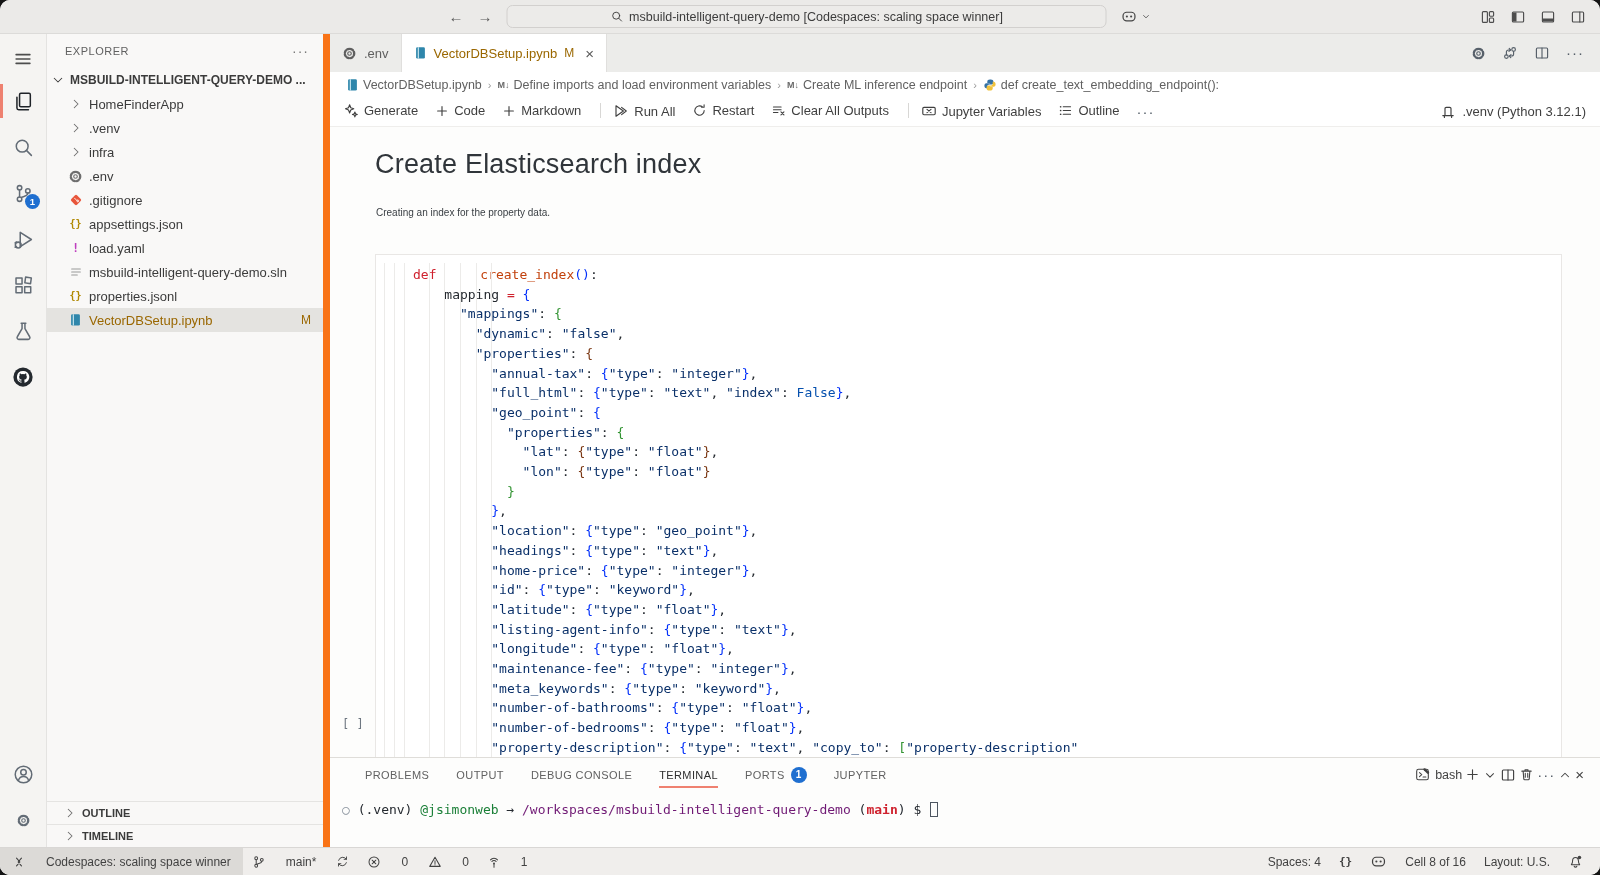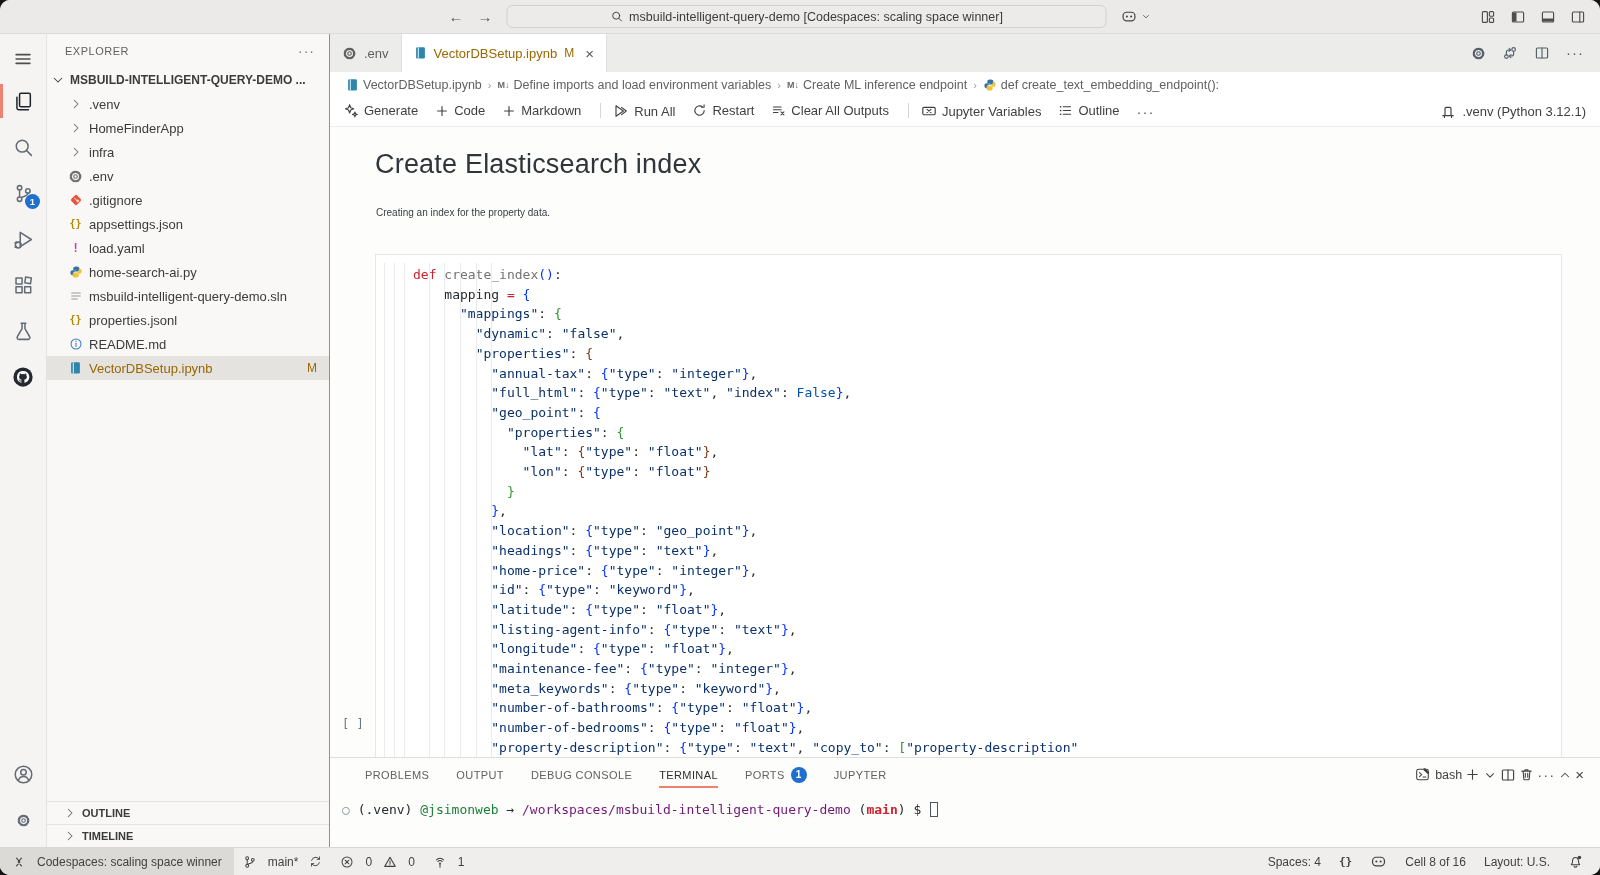--- a/index.html
+++ b/index.html
@@ -23,21 +23,21 @@
   
   .activitybar { width:47px; background:#f5f4f2; border-right:1px solid #e4e3e1; display:flex; flex-direction:column; align-items:stretch; padding-top:6px; flex:0 0 auto; }
   .ab-item { height:46px; display:flex; align-items:center; justify-content:center; color:#636c76; position:relative; cursor:pointer; }
   .ab-item.menu { height:38px; color:#4d4d4d; }
   .ab-item.active { color:#1f2328; }
   .ab-item.active::before { content:""; position:absolute; left:0; top:6px; bottom:6px; width:2.5px; background:#ee8170; }
   .ab-badge { position:absolute; right:6px; bottom:7px; min-width:15px; height:15px; border-radius:50%; background:#1f6fd0; color:#fff; font-size:9.5px; display:flex; align-items:center; justify-content:center; font-weight:700; }
   .ab-bottom { margin-top:auto; padding-bottom:4px; }
 
   
-  .sidebar { width:283px; background:#f9f8f7; border-right:1px solid #f97316; display:flex; flex-direction:column; flex:0 0 auto; }
+  .sidebar { width:283px; background:#f9f8f7; border-right:7px solid #f97316; display:flex; flex-direction:column; flex:0 0 auto; }
   .sb-header { height:34px; display:flex; align-items:center; justify-content:space-between; padding:0 14px 0 18px; font-size:11px; letter-spacing:.5px; color:#616161; flex:0 0 auto; }
   .sb-header .more { color:#7a7a7a; font-size:14px; letter-spacing:1px; cursor:pointer; }
   .tree { flex:1; overflow:hidden; }
   .tree-row { height:24px; display:flex; align-items:center; gap:5px; padding-left:20px; font-size:13px; color:#3b3b3b; cursor:pointer; white-space:nowrap; }
   .tree-row.root { padding-left:4px; font-weight:700; font-size:12px; color:#3b3b3b; }
   .tree-row.selected { background:#e4e3e0; }
   .tree-row .t-icon { width:17px; flex:0 0 auto; display:flex; justify-content:center; color:#6e6e6e; }
   .tree-row .t-label { overflow:hidden; text-overflow:ellipsis; }
   .tree-row .t-label.modified { color:#9a6700; }
   .tree-row .t-badge { margin-left:auto; margin-right:12px; color:#9a6700; font-size:12px; }
@@ -68,21 +68,21 @@
   .nb-kernel { margin-left:auto; display:flex; align-items:center; gap:6px; cursor:pointer; color:#3f3f3f; }
 
   .nbbody { flex:1; min-height:0; background:#fdfdfc; padding-left:45px; position:relative; overflow:hidden; }
   .md-heading { margin:22px 0 0 0; font-size:27px; font-weight:500; color:#30353a; letter-spacing:.2px; }
   .md-para { margin:27px 0 0 1px; font-size:10px; color:#3b4045; }
   .code-cell { margin:36px 38px 0 0; height:540px; background:#fff; border:1px solid #e9e7e5; position:relative; }
   .exec-label { position:absolute; left:-34px; top:462px; font-family:"DejaVu Sans Mono",monospace; font-size:12px; color:#6e7781; }
   .code-pre { position:relative; padding:10px 0 0 37px; font-family:"DejaVu Sans Mono",monospace; font-size:13px; line-height:19.7px; color:#24292f; }
   .code-line { white-space:pre; }
   .guide { position:absolute; top:8px; bottom:0; width:1px; background:#ecebe9; }
-  .tk-k { color:#cf222e; } .tk-f { color:#737373; } .tk-s { color:#0a3069; }
+  .tk-k { color:#cf222e; } .tk-f { color:#c2410c;margin-left:36px; } .tk-s { color:#0a3069; }
   .tk-c { color:#0550ae; } .tk-p { color:#24292f; }
   .tk-1 { color:#0431fa; } .tk-2 { color:#319331; } .tk-3 { color:#7b3814; }
 
   
   .panel { height:90px; border-top:1px solid #dfddd9; background:#fdfdfc; display:flex; flex-direction:column; flex:0 0 auto; }
   .panel-tabs { height:33px; display:flex; align-items:center; padding-left:19px; flex:0 0 auto; }
   .p-tab { font-size:11px; letter-spacing:.4px; color:#616161; margin-right:27px; position:relative; cursor:pointer; display:flex; align-items:center; gap:6px; padding:9px 0; }
   .p-tab.active { color:#2f2f2f; }
   .p-tab.active::after { content:""; position:absolute; left:0; right:0; bottom:2px; height:2px; background:#ef8170; }
   .p-badge { min-width:16px; height:16px; border-radius:50%; background:#1f6fd0; color:#fff; font-size:10px; font-weight:700; display:flex; align-items:center; justify-content:center; }
@@ -90,21 +90,21 @@
   .pa-shell { display:flex; align-items:center; gap:5px; font-size:12.5px; cursor:pointer; }
   .pa-x { font-size:15px; }
   .terminal { padding:11px 0 0 12px; font-family:"DejaVu Sans Mono",monospace; font-size:13px; color:#24292f; white-space:pre; display:flex; align-items:center; }
   .t-d { color:#8c959f; } .t-g { color:#1a7f37; } .t-w { color:#701a75; font-weight:400; } .t-b { color:#cf222e; font-weight:700; }
   .t-cursor { display:inline-block; width:8px; height:15px; border:1px solid #4d5560; margin-left:1px; vertical-align:-2px; }
 
   
   .statusbar { height:28px; background:#f0eeec; border-top:1px solid #d9d7d5; display:flex; align-items:stretch; font-size:12px; color:#424242; flex:0 0 auto; }
   .sb-left, .sb-right { display:flex; align-items:stretch; }
   .sb-right { margin-left:auto; padding-right:8px; }
-  .sb-item { display:flex; align-items:center; gap:11px; padding:0 9px; cursor:pointer; white-space:nowrap; }
+  .sb-item { display:flex; align-items:center; gap:20px; padding:0 9px; cursor:pointer; white-space:nowrap; }
   .sb-item .icon { color:#424242; }
   .sb-item.remote { background:#dcdad7; padding:0 12px; }
 </style>
 </head>
 <body>
 
 <div class="window">
 
   <div class="titlebar">
     <div class="tb-center">
@@ -250,30 +250,30 @@
               </svg>
             </span>
             <span class="t-label">MSBUILD-INTELLIGENT-QUERY-DEMO ...</span>
           </div>
           <div class="tree-row ">
      <span class="t-icon">
               <svg width="14" height="14" viewBox="0 0 16 16" fill="none" stroke="currentColor" stroke-width="1.15" stroke-linecap="round" stroke-linejoin="round">
                 <path d="M6 3.7 10.3 8 6 12.3"></path>
               </svg>
             </span>
+     <span class="t-label ">HomeFinderApp</span>
+
+   </div>
+          <div class="tree-row ">
+     <span class="t-icon">
+              <svg width="14" height="14" viewBox="0 0 16 16" fill="none" stroke="currentColor" stroke-width="1.15" stroke-linecap="round" stroke-linejoin="round">
+                <path d="M6 3.7 10.3 8 6 12.3"></path>
+              </svg>
+            </span>
      <span class="t-label ">.venv</span>
-
-   </div>
-          <div class="tree-row ">
-     <span class="t-icon">
-              <svg width="14" height="14" viewBox="0 0 16 16" fill="none" stroke="currentColor" stroke-width="1.15" stroke-linecap="round" stroke-linejoin="round">
-                <path d="M6 3.7 10.3 8 6 12.3"></path>
-              </svg>
-            </span>
-     <span class="t-label ">HomeFinderApp</span>
 
    </div>
           <div class="tree-row ">
      <span class="t-icon">
               <svg width="14" height="14" viewBox="0 0 16 16" fill="none" stroke="currentColor" stroke-width="1.15" stroke-linecap="round" stroke-linejoin="round">
                 <path d="M6 3.7 10.3 8 6 12.3"></path>
               </svg>
             </span>
      <span class="t-label ">infra</span>
 
@@ -307,53 +307,32 @@
    </div>
           <div class="tree-row ">
      <span class="t-icon">
               <span class="txt-ic" style="color:#bf3fbf;font-size:12px;">!</span>
             </span>
      <span class="t-label ">load.yaml</span>
 
    </div>
           <div class="tree-row ">
      <span class="t-icon">
-              <svg width="14" height="14" viewBox="0 0 16 16">
-                <path d="M7.9 1.6c-1.9 0-3 .8-3 2.3v1.7h3.2v.5H3.8c-1.4 0-2.2 1.1-2.2 2.8 0 1.7.8 2.8 2.2 2.8h1.1V9.8c0-1.3 1.1-2.4 2.4-2.4h2.6c1.1 0 2-.9 2-2V3.9c0-1.5-1.1-2.3-3-2.3z" fill="#3572a5"></path>
-                <path d="M8.1 14.4c1.9 0 3-.8 3-2.3v-1.7H7.9v-.5h4.3c1.4 0 2.2-1.1 2.2-2.8 0-1.7-.8-2.8-2.2-2.8h-1.1v1.9c0 1.3-1.1 2.4-2.4 2.4H6.1c-1.1 0-2 .9-2 2v1.5c0 1.5 1.1 2.3 3 2.3z" fill="#f0c23c"></path>
-              </svg>
-            </span>
-     <span class="t-label ">home-search-ai.py</span>
-
-   </div>
-          <div class="tree-row ">
-     <span class="t-icon">
               <svg width="14" height="14" viewBox="0 0 16 16" fill="none" stroke="currentColor" stroke-width="1.15" stroke-linecap="round" stroke-linejoin="round">
                 <path d="M3 4.7h10M3 8h10M3 11.3h6.5" stroke="#9a9a9a"></path>
               </svg>
             </span>
      <span class="t-label ">msbuild-intelligent-query-demo.sln</span>
 
    </div>
           <div class="tree-row ">
      <span class="t-icon">
               <span class="txt-ic" style="color:#b08800;">{}</span>
             </span>
      <span class="t-label ">properties.jsonl</span>
-
-   </div>
-          <div class="tree-row ">
-     <span class="t-icon">
-              <svg width="14" height="14" viewBox="0 0 16 16" fill="none" stroke="currentColor" stroke-width="1.15" stroke-linecap="round" stroke-linejoin="round">
-                <circle cx="8" cy="8" r="5.7" stroke="#3b7bbf"></circle>
-                <path d="M8 7.2v3.6" stroke="#3b7bbf"></path>
-                <circle cx="8" cy="4.9" r=".8" fill="#3b7bbf" stroke="none"></circle>
-              </svg>
-            </span>
-     <span class="t-label ">README.md</span>
 
    </div>
           <div class="tree-row selected">
      <span class="t-icon">
               <svg width="13" height="14" viewBox="0 0 16 17">
                 <rect x="2.6" y="1.4" width="10.8" height="14" rx="1.6" fill="#2e86ab"></rect>
                 <path d="M5.3 1.4v14" stroke="#d9f0f7" stroke-width="1.3"></path>
               </svg>
             </span>
      <span class="t-label modified">VectorDBSetup.ipynb</span>

